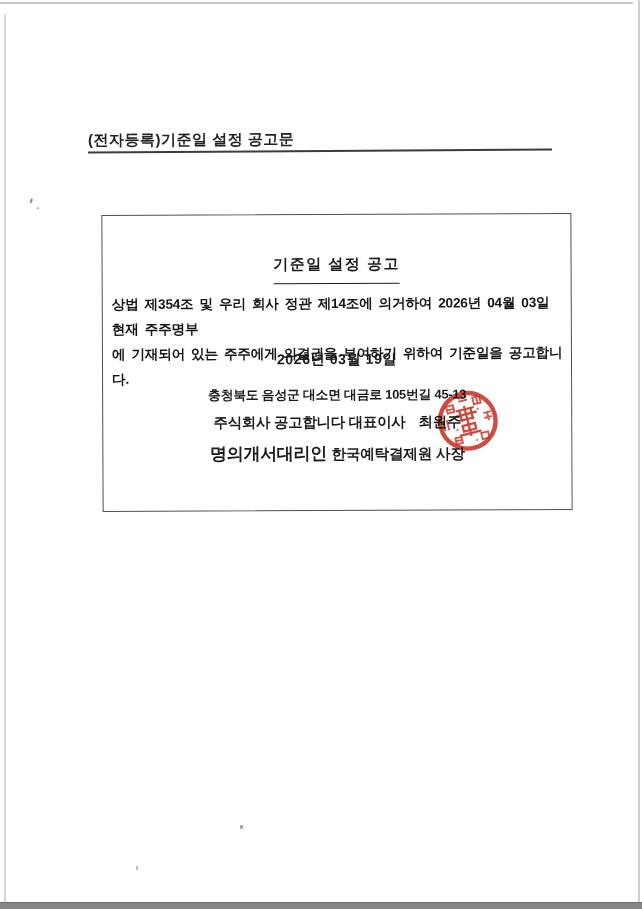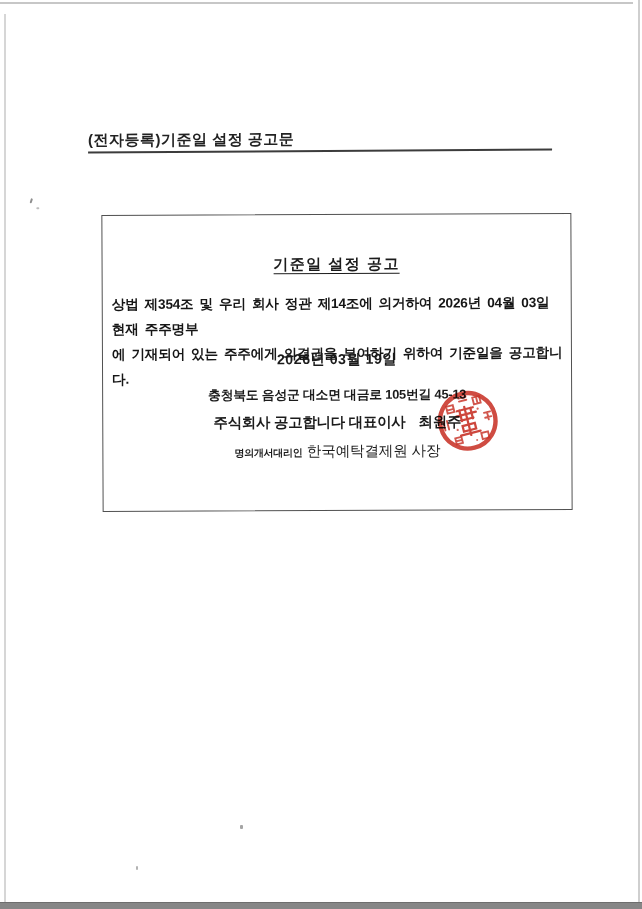--- a/index.html
+++ b/index.html
@@ -30,33 +30,33 @@
     position:absolute;left:89px;top:150px;width:464px;height:2px;background:#3c3c3c;
     transform:rotate(-0.12deg);
   }
 
   .notice-box{
     position:absolute;left:102px;top:214px;width:470px;height:297px;
     border:1.5px solid #515151;box-sizing:border-box;background:#fff;
   }
   .nb-abs{position:absolute;left:0;width:100%;text-align:center;white-space:nowrap;}
   .notice-title{top:40px;font-size:15px;font-weight:700;}
-  .notice-title span{border-bottom:1.6px solid #1d1d1d;padding-bottom:1px;letter-spacing:1.5px;}
+  .notice-title span{border-bottom:1.6px solid #1d1d1d;padding-bottom:11px;letter-spacing:1.5px;}
   .notice-body{
     position:absolute;left:9px;right:6px;top:76px;text-align:left;
     font-size:13.6px;font-weight:700;line-height:25px;color:#161616;
     word-spacing:2.5px;letter-spacing:-0.2px;
   }
   .notice-date{top:135px;font-size:14.2px;font-weight:700;letter-spacing:0.5px;}
   .notice-address{top:172px;font-size:12.8px;font-weight:700;letter-spacing:-0.2px;}
   .notice-company{top:198px;font-size:14.4px;font-weight:700;letter-spacing:-0.2px;}
   .name-gap{display:inline-block;width:13px;}
   .notice-agent{top:227px;font-weight:700;}
-  .agent-small{font-size:10px;letter-spacing:-0.3px;}
-  .agent-big{font-size:14.6px;font-weight:400;letter-spacing:-0.2px;}
+  .agent-small{font-size:17px;letter-spacing:-0.3px;}
+  .agent-big{font-size:14.6px;font-weight:700;letter-spacing:-0.2px;}
 
   .seal{
     position:absolute;left:436px;top:390px;width:63px;height:63px;
     mix-blend-mode:multiply;opacity:0.93;color:#c5281c;
   }
 </style>
 </head>
 <body>
 
 <div class="page">

